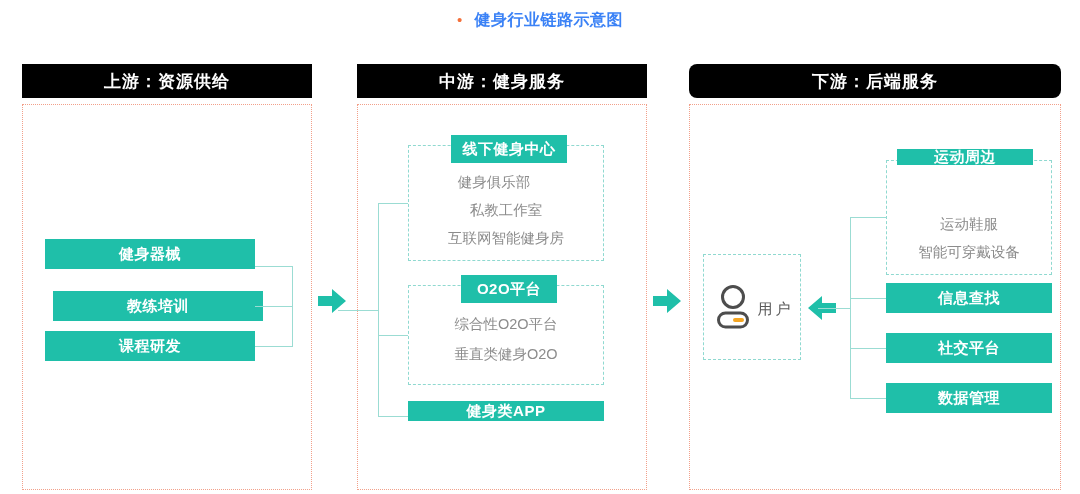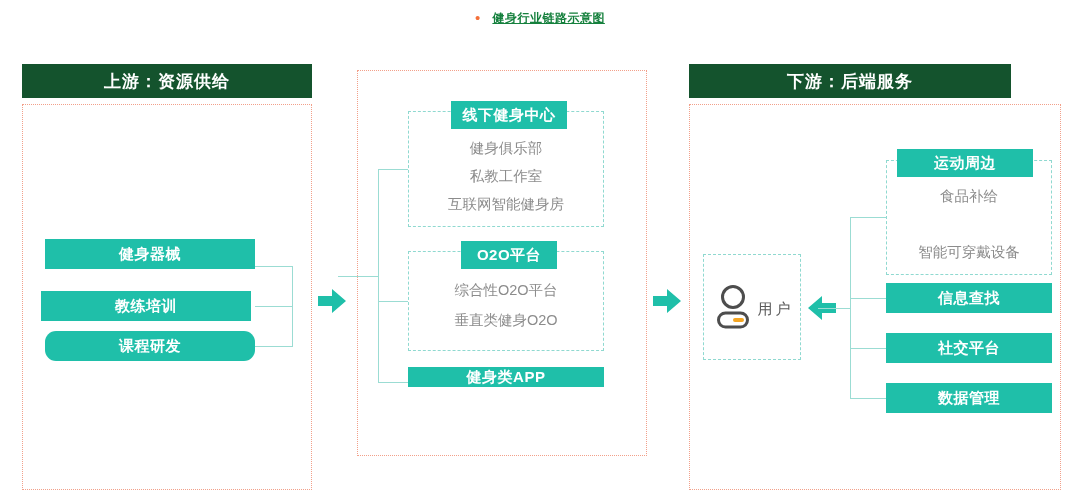--- a/index.html
+++ b/index.html
@@ -16,27 +16,27 @@
   
   .title-row{
     position:absolute;left:0;top:10px;width:1080px;
     display:flex;justify-content:center;align-items:center;
   }
   .title-bullet{
     color:#F4703A;font-size:15px;line-height:1;margin-right:12px;
     transform:translateY(-1px);
   }
   .title-text{
-    color:#15803d;font-size:12px;font-weight:bold;letter-spacing:.5px;text-decoration:underline;
+    color:#3b82f6;font-size:16px;font-weight:bold;letter-spacing:.5px;
   }
 
   
   .column{position:absolute;top:64px;}
   .col-head{
-    height:34px;background:#14532d;color:#ffffff;
+    height:34px;background:#000000;color:#ffffff;
     display:flex;align-items:center;justify-content:center;
     font-size:17px;font-weight:bold;letter-spacing:1px;
     box-sizing:border-box;
   }
   .col-body{
     position:relative;
     border:1px dotted #F2A08A;
     box-sizing:border-box;
     margin-top:6px;
     background:#ffffff;
@@ -44,21 +44,21 @@
 
   #col-up{left:22px;width:290px;}
   #col-up  .col-head{width:290px;}
   #col-up  .col-body{width:290px;height:386px;}
 
   #col-mid{left:357px;width:290px;}
   #col-mid .col-head{width:290px;}
   #col-mid .col-body{width:290px;height:386px;}
 
   #col-down{left:689px;width:372px;}
-  #col-down .col-head{width:322px;}
+  #col-down .col-head{width:372px;border-radius:8px;}
   #col-down .col-body{width:372px;height:386px;}
 
   
   .tbox{
     position:absolute;background:#1FBFA9;color:#ffffff;
     display:flex;align-items:center;justify-content:center;
     font-size:15px;font-weight:bold;letter-spacing:.5px;
     box-sizing:border-box;
   }
   .subitem{
@@ -98,40 +98,41 @@
   <div class="title-row">
     <span class="title-bullet">•</span>
     <span class="title-text">健身行业链路示意图</span>
   </div>
 
   <div class="column" id="col-up">
     <div class="col-head">上游：资源供给</div>
     <div class="col-body">
 
       <div class="tbox" style="left:22px;top:134px;width:210px;height:30px;">健身器械</div>
-      <div class="tbox" style="left:18px;top:186px;width:210px;height:30px;">教练培训</div>
-      <div class="tbox" style="left:22px;top:226px;width:210px;height:30px;border-radius:11px;">课程研发</div>
+      <div class="tbox" style="left:30px;top:186px;width:210px;height:30px;">教练培训</div>
+      <div class="tbox" style="left:22px;top:226px;width:210px;height:30px;">课程研发</div>
 
       <div class="ln ln-h" style="left:232px;top:161px;width:38px;"></div>
       <div class="ln ln-h" style="left:232px;top:201px;width:38px;"></div>
       <div class="ln ln-h" style="left:232px;top:241px;width:38px;"></div>
       <div class="ln ln-v" style="left:269px;top:161px;height:81px;"></div>
     </div>
   </div>
 
   <svg class="arrow" style="left:318px;top:288px;" viewBox="0 0 28 26">
     <polygon points="0,8 14,8 14,1 28,13 14,25 14,18 0,18" fill="#1FBFA9"></polygon>
   </svg>
 
   <div class="column" id="col-mid">
+    <div class="col-head">中游：健身服务</div>
     <div class="col-body">
 
       <div class="gframe" style="left:50px;top:40px;width:196px;height:116px;"></div>
       <div class="tbox" style="left:93px;top:30px;width:116px;height:28px;text-align:center;">线下健身中心</div>
-      <div class="subitem" style="left:50px;top:64px;width:196px;height:26px;">健身俱乐部</div>
+      <div class="subitem" style="left:38px;top:64px;width:196px;height:26px;">健身俱乐部</div>
       <div class="subitem" style="left:50px;top:92px;width:196px;height:26px;">私教工作室</div>
       <div class="subitem" style="left:50px;top:120px;width:196px;height:26px;">互联网智能健身房</div>
 
       <div class="gframe" style="left:50px;top:180px;width:196px;height:100px;"></div>
       <div class="tbox" style="left:103px;top:170px;width:96px;height:28px;">O2O平台</div>
       <div class="subitem" style="left:50px;top:206px;width:196px;height:26px;">综合性O2O平台</div>
       <div class="subitem" style="left:50px;top:236px;width:196px;height:26px;">垂直类健身O2O</div>
 
       <div class="tbox" style="left:50px;top:296px;width:196px;height:20px;">健身类APP</div>
 
@@ -158,22 +159,22 @@
           <rect x="22" y="34" width="11" height="4" rx="2" ry="2" fill="#F5A623"></rect>
         </svg>
         <span id="user-label">用户</span>
       </div>
 
       <svg class="arrow" style="left:118px;top:190px;" viewBox="0 0 28 26">
         <polygon points="28,8 14,8 14,1 0,13 14,25 14,18 28,18" fill="#1FBFA9"></polygon>
       </svg>
 
       <div class="gframe" style="left:196px;top:55px;width:166px;height:115px;"></div>
-      <div class="tbox" style="left:207px;top:44px;width:136px;height:28px;font-family:Liberation Mono, monospace;">运动周边</div>
-      <div class="subitem" style="left:196px;top:78px;width:166px;height:26px;">食品补给</div>
+      <div class="tbox" style="left:207px;top:44px;width:136px;height:16px;font-family:Liberation Mono, monospace;">运动周边</div>
+      <div class="subitem" style="left:196px;top:106px;width:166px;height:26px;">运动鞋服</div>
       <div class="subitem" style="left:196px;top:134px;width:166px;height:26px;">智能可穿戴设备</div>
 
       <div class="tbox" style="left:196px;top:178px;width:166px;height:30px;">信息查找</div>
       <div class="tbox" style="left:196px;top:278px;width:166px;height:30px;">数据管理</div>
       <div class="tbox" style="left:196px;top:228px;width:166px;height:30px;">社交平台</div>
 
       <div class="ln ln-v" style="left:160px;top:112px;height:181px;"></div>
       <div class="ln ln-h" style="left:160px;top:112px;width:36px;"></div>
       <div class="ln ln-h" style="left:160px;top:193px;width:36px;"></div>
       <div class="ln ln-h" style="left:160px;top:243px;width:36px;"></div>

